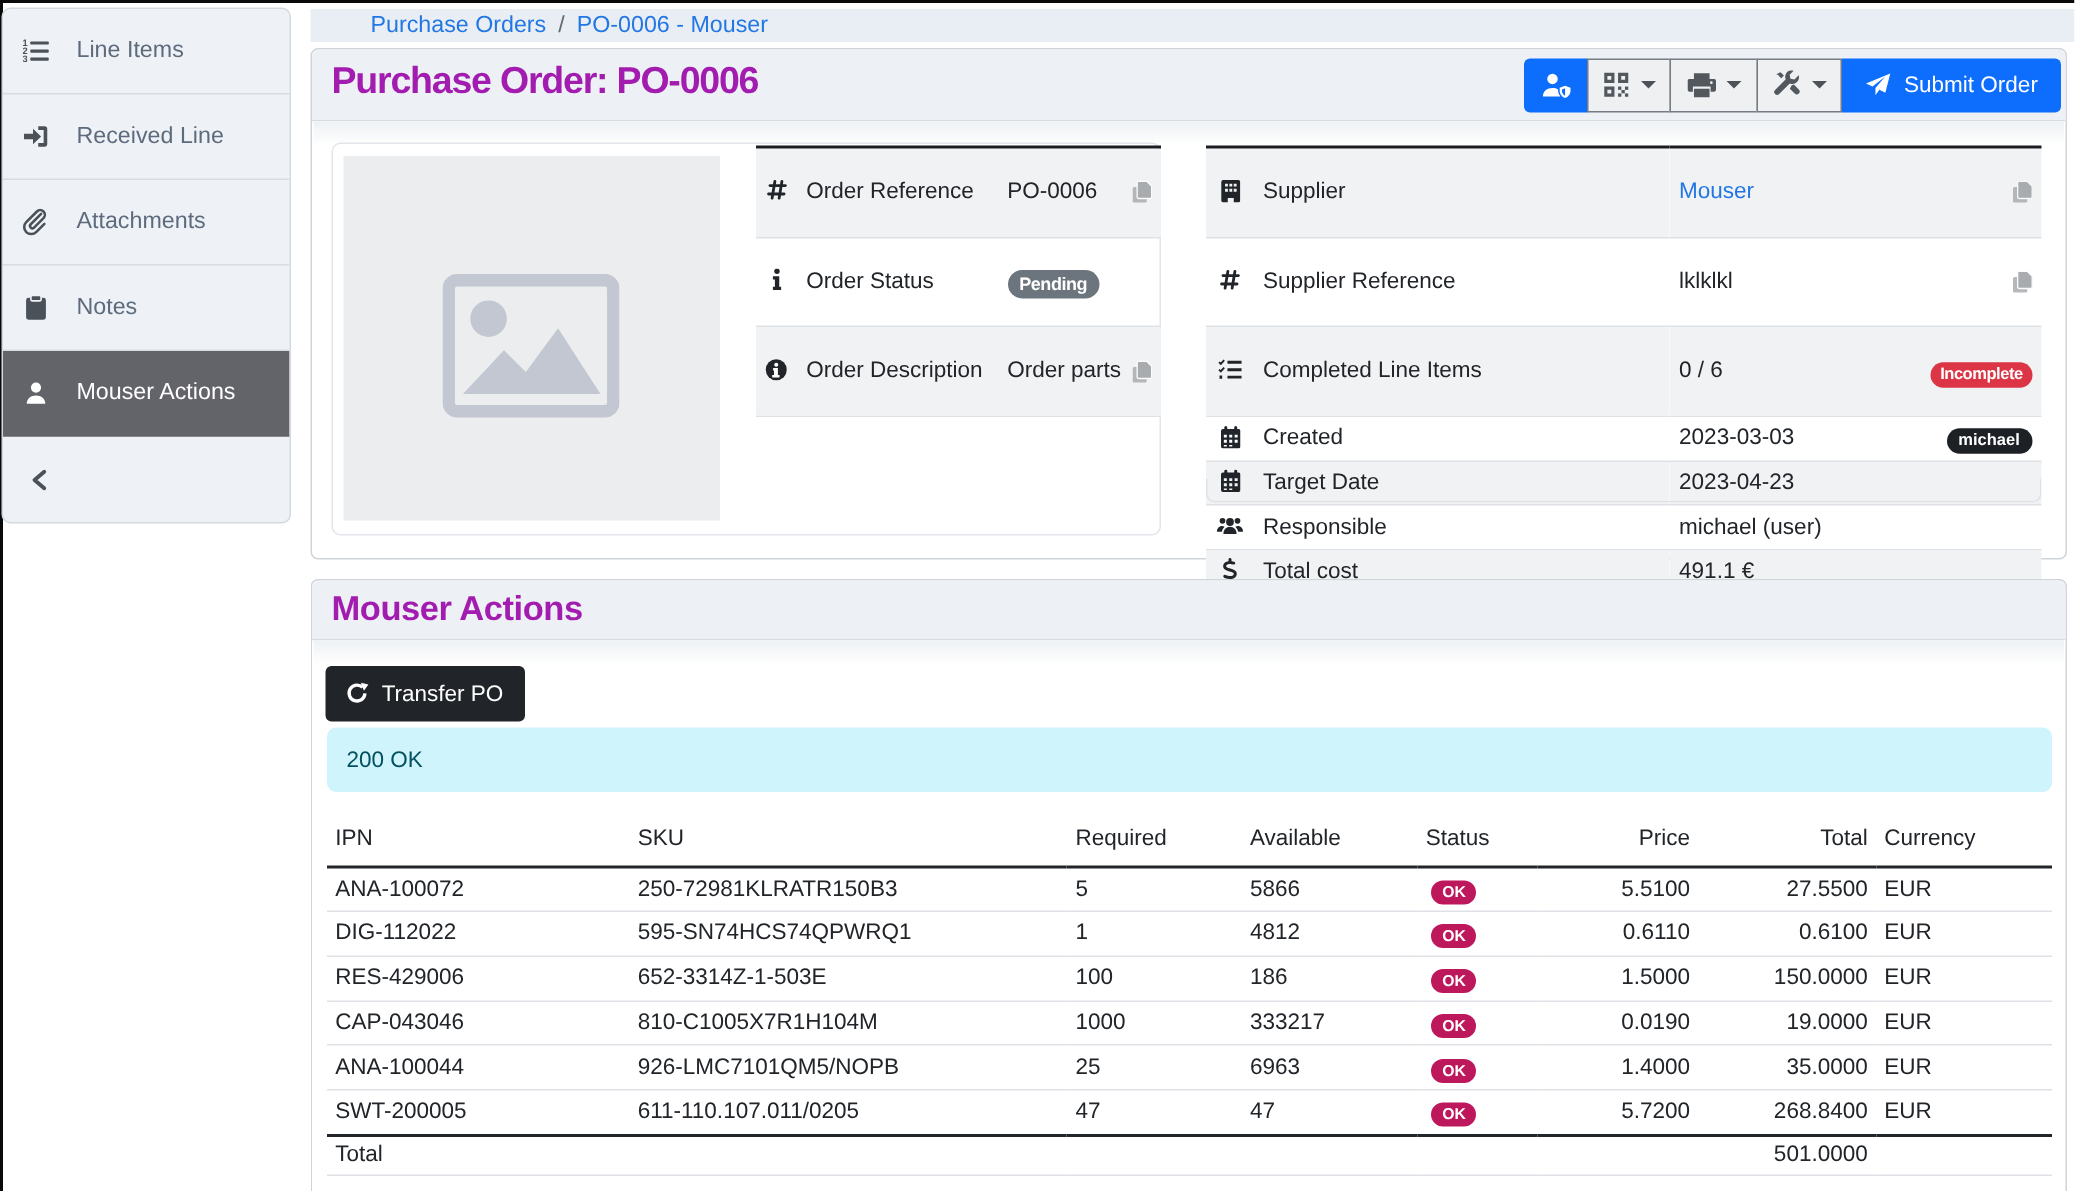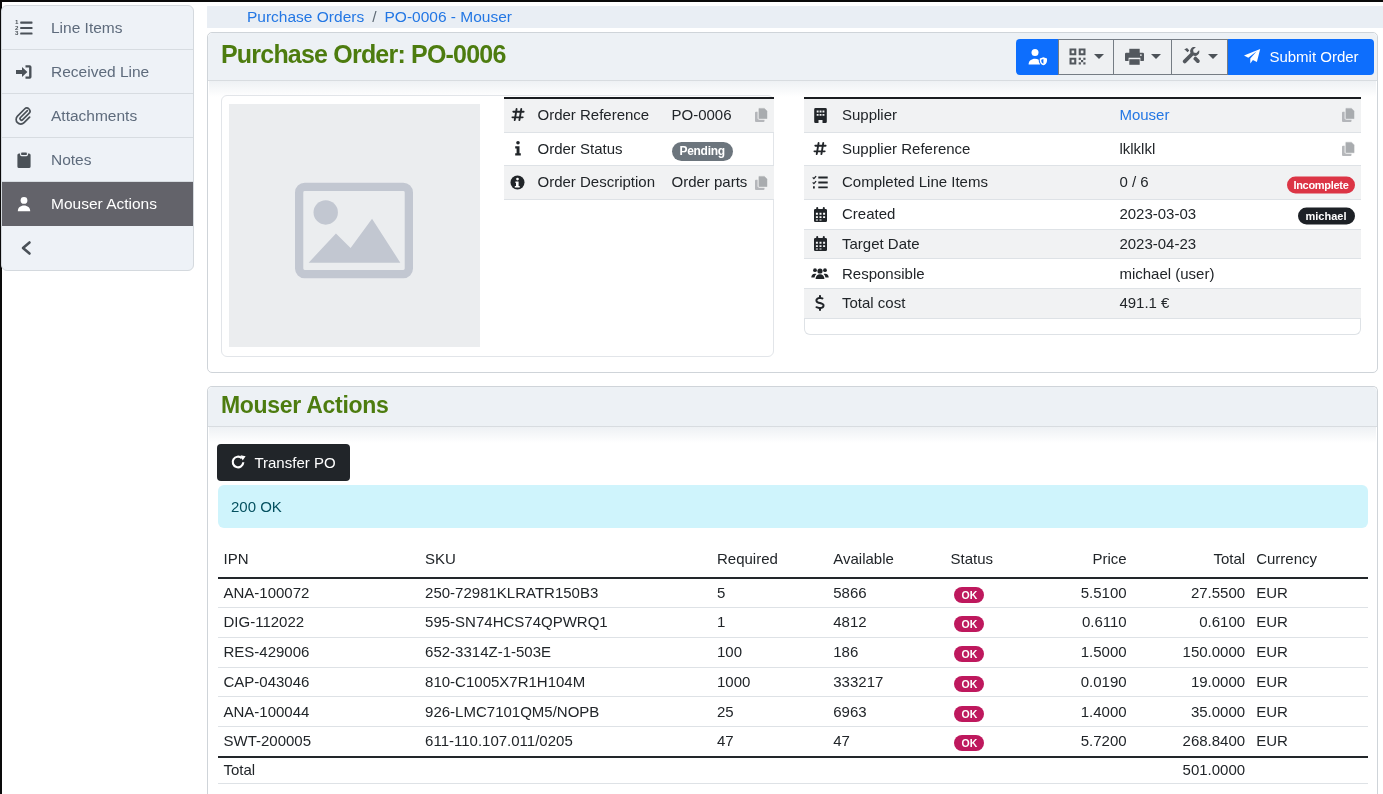--- a/index.html
+++ b/index.html
@@ -3,40 +3,40 @@
 <meta charset="utf-8">
 <style>
 * { box-sizing: border-box; margin:0; padding:0; }
 html,body { width:1383px; height:794px; overflow:hidden; }
 body { font-family:"Liberation Sans",sans-serif; background:#fff; position:relative; color:#212529; }
 .topbar { position:absolute; left:0; top:0; width:1383px; height:2px; background:#0a0a0a; }
 .leftbar { position:absolute; left:0; top:0; width:2px; height:794px; background:#0a0a0a; }
 
 
 .sidebar { position:absolute; left:1px; top:5px; width:193px; background:#eef2f7; border:1px solid #d4d9de; border-radius:6px; overflow:hidden; }
-.sitem { height:44px; display:flex; align-items:center; border-bottom:1px solid #d7dce1; color:#5e6b7c; font-size:15.5px; }
+.sitem { height:57px; display:flex; align-items:center; border-bottom:1px solid #d7dce1; color:#5e6b7c; font-size:15.5px; }
 .sitem .sic { width:24px; margin-left:10px; display:flex; justify-content:center; align-items:center; color:#4a5158; }
 .sitem .stx { margin-left:15px; }
 .sitem.active { background:#63636a; color:#fff; border-color:#63636a; }
 .sitem.active .sic { color:#fff; }
 .sitem.last { border-bottom:none; }
 
 
 .crumb { position:absolute; left:207px; top:6px; width:1176px; height:22px; background:#e9eef4; font-size:15.5px; line-height:22px; padding-left:40px; color:#5f6a75; }
 .crumb a { color:#2377e4; text-decoration:none; }
 .crumb .sep { margin:0 8px; color:#5f6a75; }
 
 
 .panel { position:absolute; left:207px; width:1171px; background:#fff; border:1px solid #cfd4d9; border-radius:5px; }
 .p1 { top:32px; height:341px; }
 .p2 { top:386px; height:414px; border-bottom:none; border-radius:5px 5px 0 0; }
 .phead { background:#edf1f5; border-bottom:1px solid #d8dce0; border-radius:5px 5px 0 0; display:flex; align-items:center; }
 .p1 .phead { height:48px; padding:0 3px 0 13px; }
 .p2 .phead { height:40px; padding:0 13px; }
-.ptitle { font-weight:bold; color:#4d7c0f; }
+.ptitle { font-weight:bold; color:#a21caf; }
 .p1 .ptitle { font-size:25px; letter-spacing:-0.8px; position:relative; top:-2px; }
 .p2 .ptitle { font-size:23px; letter-spacing:-0.3px; position:relative; top:-1px; }
 .grad { position:absolute; left:1px; right:1px; height:16px; background:linear-gradient(#eef1f4,#ffffff); }
 .p1 .grad { top:48px; }
 .p2 .grad { top:40px; }
 
 
 .toolbar { margin-left:auto; display:flex; height:36px; }
 .tbtn { display:flex; align-items:center; justify-content:center; height:36px; }
 .b-admin { width:43px; background:#0d6efd; border-radius:4px 0 0 4px; }
@@ -44,21 +44,21 @@
 .b-qr { width:56px; } .b-pr { width:59px; } .b-tl { width:57px; }
 .caret { width:0; height:0; border-left:5px solid transparent; border-right:5px solid transparent; border-top:5px solid #4c5258; }
 .b-sub { width:146px; background:#0d6efd; border-radius:0 4px 4px 0; color:#ffffff; font-size:15px; gap:8px; }
 
 
 .card { position:absolute; left:12.5px; top:61.8px; width:553px; height:262.6px; border:1px solid #e2e5e9; border-radius:6px; background:#fff; }
 .imgbox { position:absolute; left:7px; top:8px; width:251px; height:243px; background:#ebedef; display:flex; align-items:center; justify-content:center; }
 
 
 .dtable { position:absolute; border-collapse:collapse; table-layout:fixed; font-size:15px; border-top:2.5px solid #1a1d21; }
-.dtable td { padding:5px 6px; line-height:22.6px; border-bottom:1px solid #dee2e6; vertical-align:middle; height:33.6px; position:relative; }
+.dtable td { padding:18px 6px; line-height:22.6px; border-bottom:1px solid #dee2e6; vertical-align:middle; height:33.6px; position:relative; }
 .dtable tr.sm td { height:29.7px; padding:3.2px 6px; line-height:22.3px; }
 .dtable tr:nth-child(odd) td { background:#f1f2f3; }
 .dtable .ic { text-align:center; padding:5px 0; }
 .rabs { position:absolute; right:6px; top:50%; transform:translateY(-50%); margin-top:2px; }
 .ltable { left:295.5px; top:64.2px; width:270px; }
 .rtable { left:596px; top:64.2px; width:556.5px; }
 .rcap { position:absolute; left:596px; top:286.4px; width:556.5px; height:16px; border:1px solid #dee2e6; border-top:none; border-radius:0 0 6px 6px; }
 a.lnk { color:#2377e4; text-decoration:none; }
 
 

